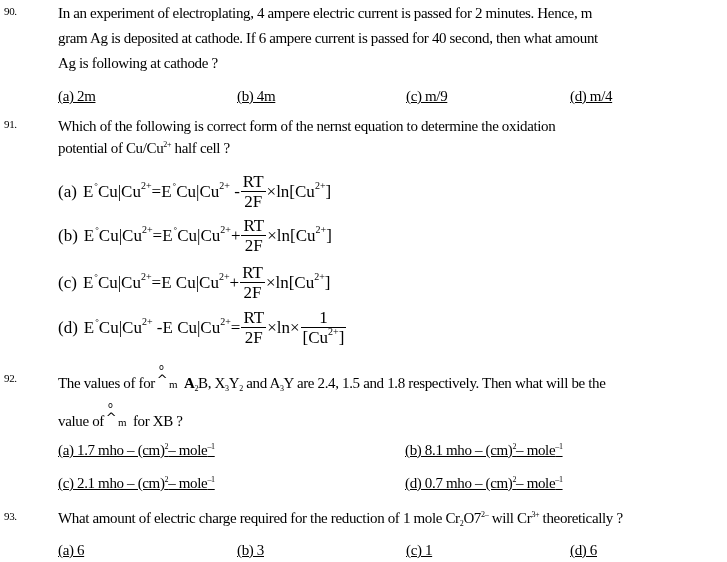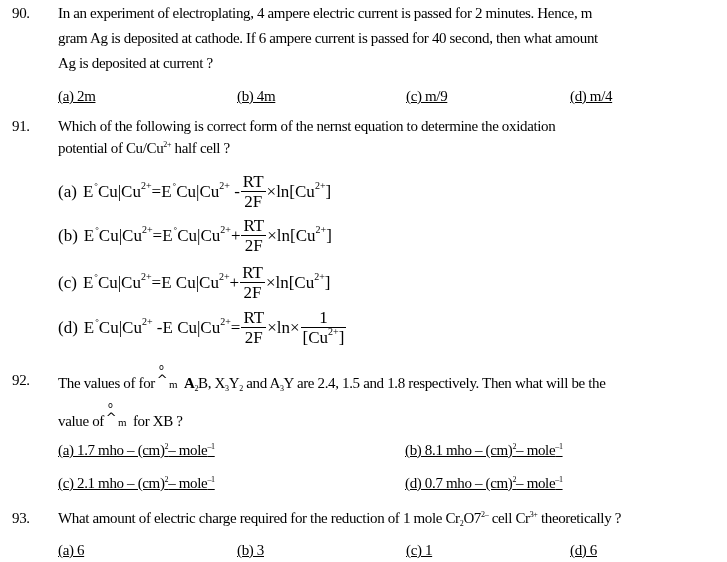--- a/index.html
+++ b/index.html
@@ -1,21 +1,21 @@
 <!DOCTYPE html>
 <html><head>
   <meta charset="utf-8">
   <style>
     html, body { margin:0; padding:0; background:#ffffff; }
     body {
       width:727px; height:562px; overflow:hidden; position:relative;
       font-family:"Liberation Serif", "DejaVu Serif", serif;
       color:#000; font-size:15px; letter-spacing:-0.35px;
     }
-    .qnum { position:absolute; left:12px; font-size:15px; }
+    .qnum { position:absolute; left:4px; font-size:11px; }
     .line { position:absolute; left:58px; white-space:nowrap; font-size:15px; }
     .opt { position:absolute; white-space:nowrap; font-size:15px;text-decoration:underline; }
     sup { font-size:8px; vertical-align:6px; line-height:0; }
     sub { font-size:8px; vertical-align:-3px; line-height:0; }
     .eq { position:absolute; left:58px; white-space:nowrap; font-size:17px; font-family:"Liberation Serif", serif; letter-spacing:0; height:44px; }
     .eq .lbl { display:inline-block; font-size:17px; margin-right:6px; vertical-align:middle; }
     .eq .part { display:inline-block; vertical-align:middle;text-align:center; }
     .frac { display:inline-block; vertical-align:middle; text-align:center; margin:4px 1px; }
     .frac .num, .frac .den { display:block; font-size:17px; line-height:19px; padding:0 2px; }
     .frac .num { border-bottom:1px solid #000; }
@@ -25,21 +25,21 @@
     .lam .ring { position:absolute; top:-9px; left:4px; font-size:8px; }
     .lam-m { font-size:11px; }
   </style>
 </head>
 <body>
 
 <div>
   <span class="qnum" style="top:5px">90.</span>
   <span class="line" style="top:5px">In an experiment of electroplating, 4 ampere electric current is passed for 2 minutes. Hence, m</span>
   <span class="line" style="top:30px">gram Ag is deposited at cathode. If 6 ampere current is passed for 40 second, then what amount</span>
-  <span class="line" style="top:55px">Ag is deposited at current ?</span>
+  <span class="line" style="top:55px">Ag is following at cathode ?</span>
   <span class="opt" style="top:88px; left:58px">(a) 2m</span>
   <span class="opt" style="top:88px; left:237px">(b) 4m</span>
   <span class="opt" style="top:88px; left:406px">(c) m/9</span>
   <span class="opt" style="top:88px; left:570px">(d) m/4</span>
 </div>
 
 <div>
   <span class="qnum" style="top:118px">91.</span>
   <span class="line" style="top:118px">Which of the following is correct form of the nernst equation to determine the oxidation</span>
   <span class="line" style="top:140px"><span>potential of Cu/Cu</span><sup>2+</sup><span> half cell ?</span></span>
@@ -67,18 +67,18 @@
   <span class="line" style="top:410px"><span>value of</span><span class="lam"><span class="ring">o</span><span>^</span></span><span class="lam-m">m</span>&nbsp;&nbsp;<span>for XB ?</span></span>
 
   <span class="opt" style="top:442px; left:58px"><span>(a) 1.7 mho – (cm)</span><sup>2</sup><span>– mole</span><sup>–1</sup></span>
   <span class="opt" style="top:442px; left:405px"><span>(b) 8.1 mho – (cm)</span><sup>2</sup><span>– mole</span><sup>–1</sup></span>
   <span class="opt" style="top:475px; left:58px"><span>(c) 2.1 mho – (cm)</span><sup>2</sup><span>– mole</span><sup>–1</sup></span>
   <span class="opt" style="top:475px; left:405px"><span>(d) 0.7 mho – (cm)</span><sup>2</sup><span>– mole</span><sup>–1</sup></span>
 </div>
 
 <div>
   <span class="qnum" style="top:510px">93.</span>
-  <span class="line" style="top:510px"><span>What amount of electric charge required for the reduction of 1 mole Cr</span><sub>2</sub><span>O7</span><sup>2–</sup><span> cell Cr</span><sup>3+</sup><span> theoretically ?</span></span>
+  <span class="line" style="top:510px"><span>What amount of electric charge required for the reduction of 1 mole Cr</span><sub>2</sub><span>O7</span><sup>2–</sup><span> will Cr</span><sup>3+</sup><span> theoretically ?</span></span>
   <span class="opt" style="top:542px; left:58px">(a) 6</span>
   <span class="opt" style="top:542px; left:237px">(b) 3</span>
   <span class="opt" style="top:542px; left:406px">(c) 1</span>
   <span class="opt" style="top:542px; left:570px">(d) 6</span>
 </div>
 
 </body></html>

